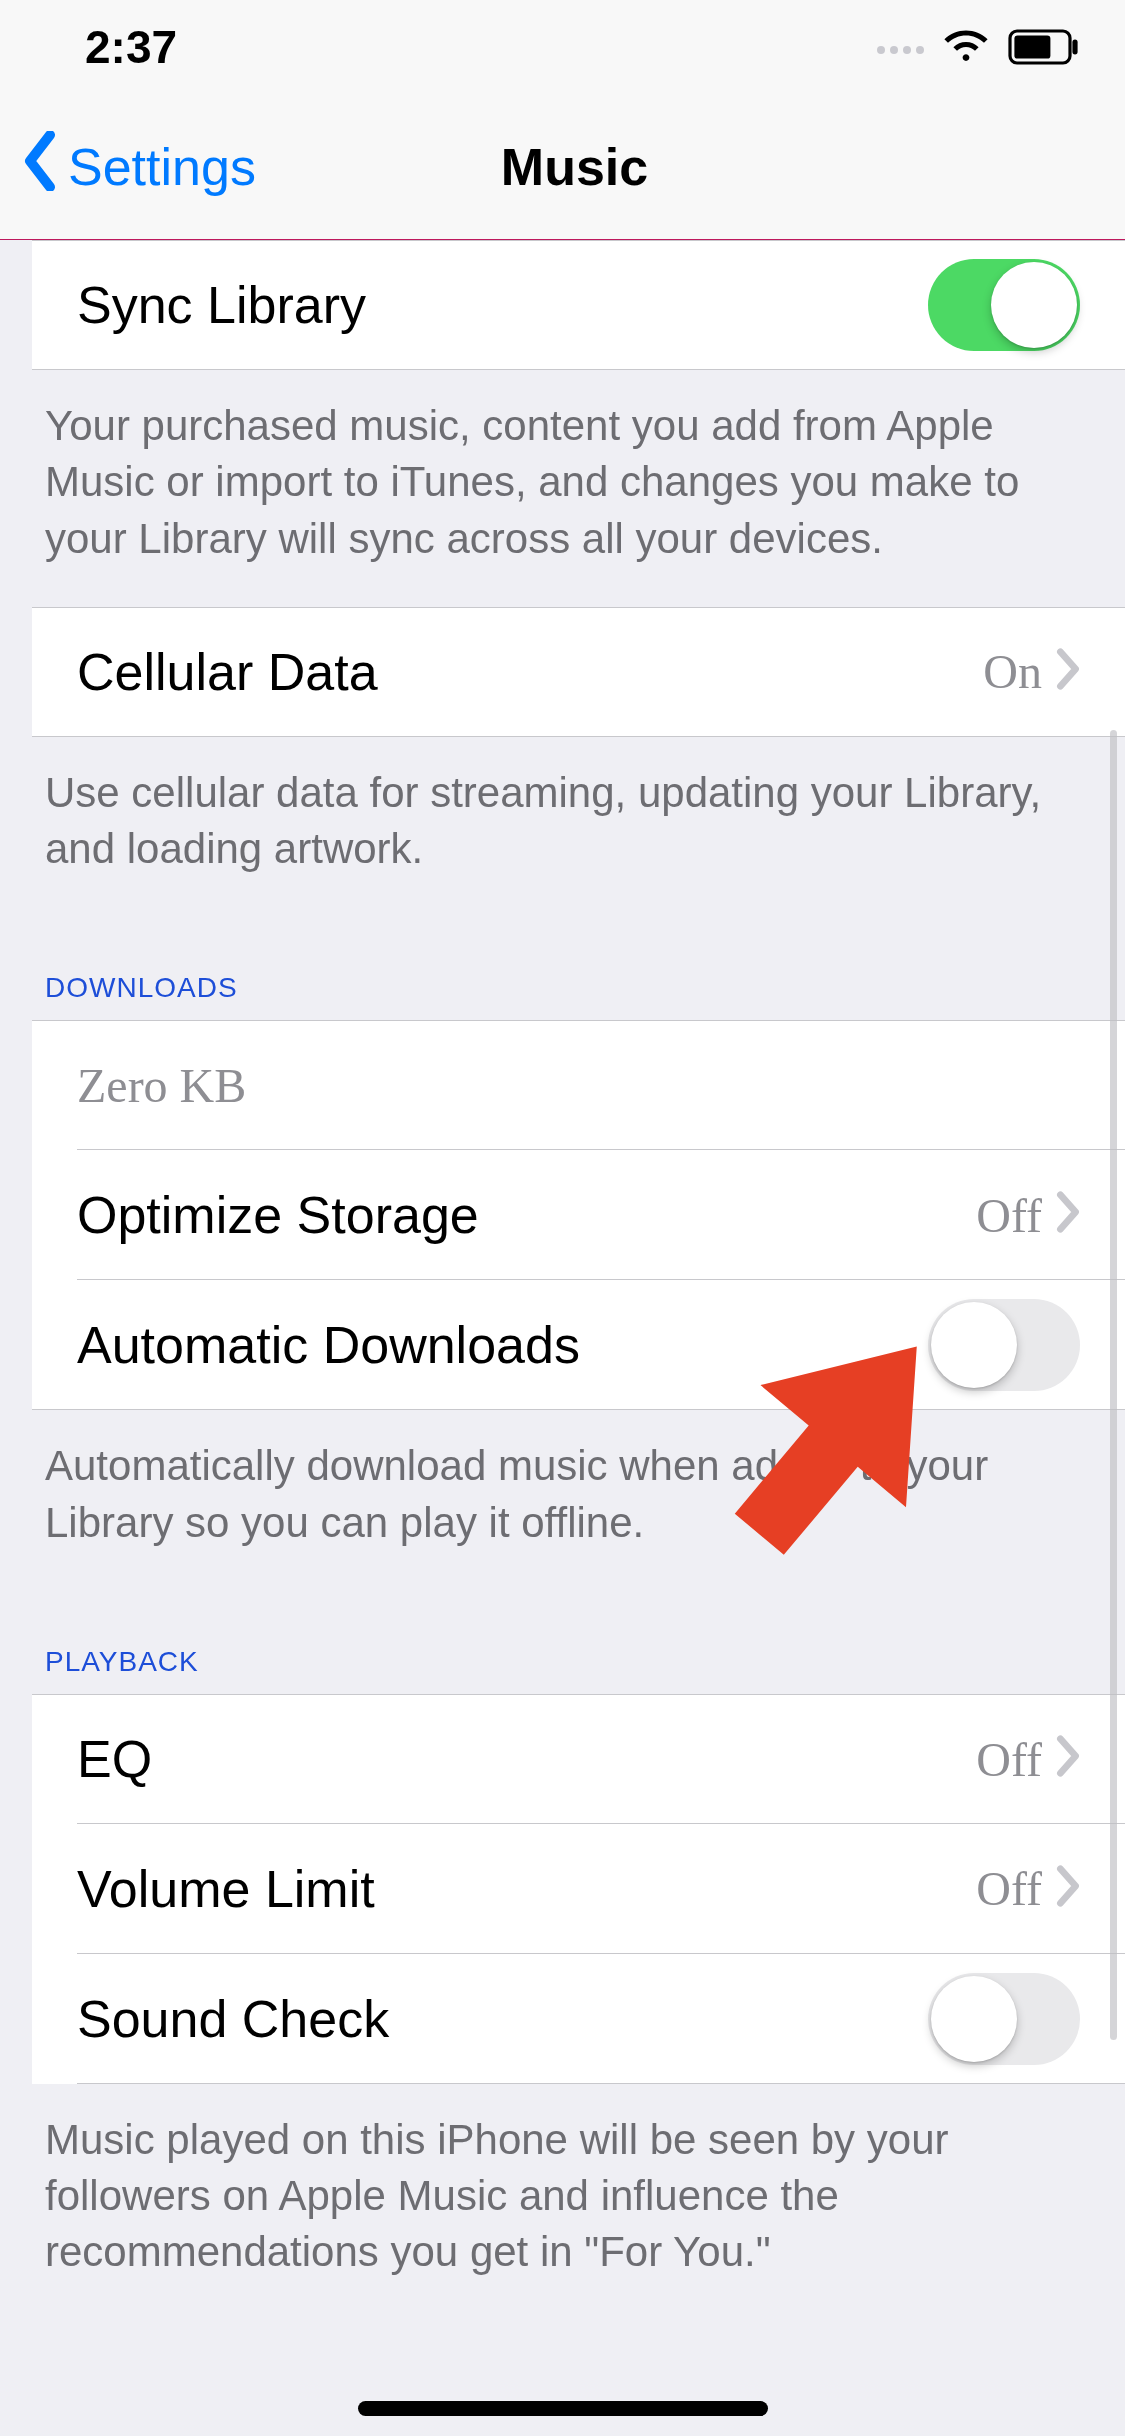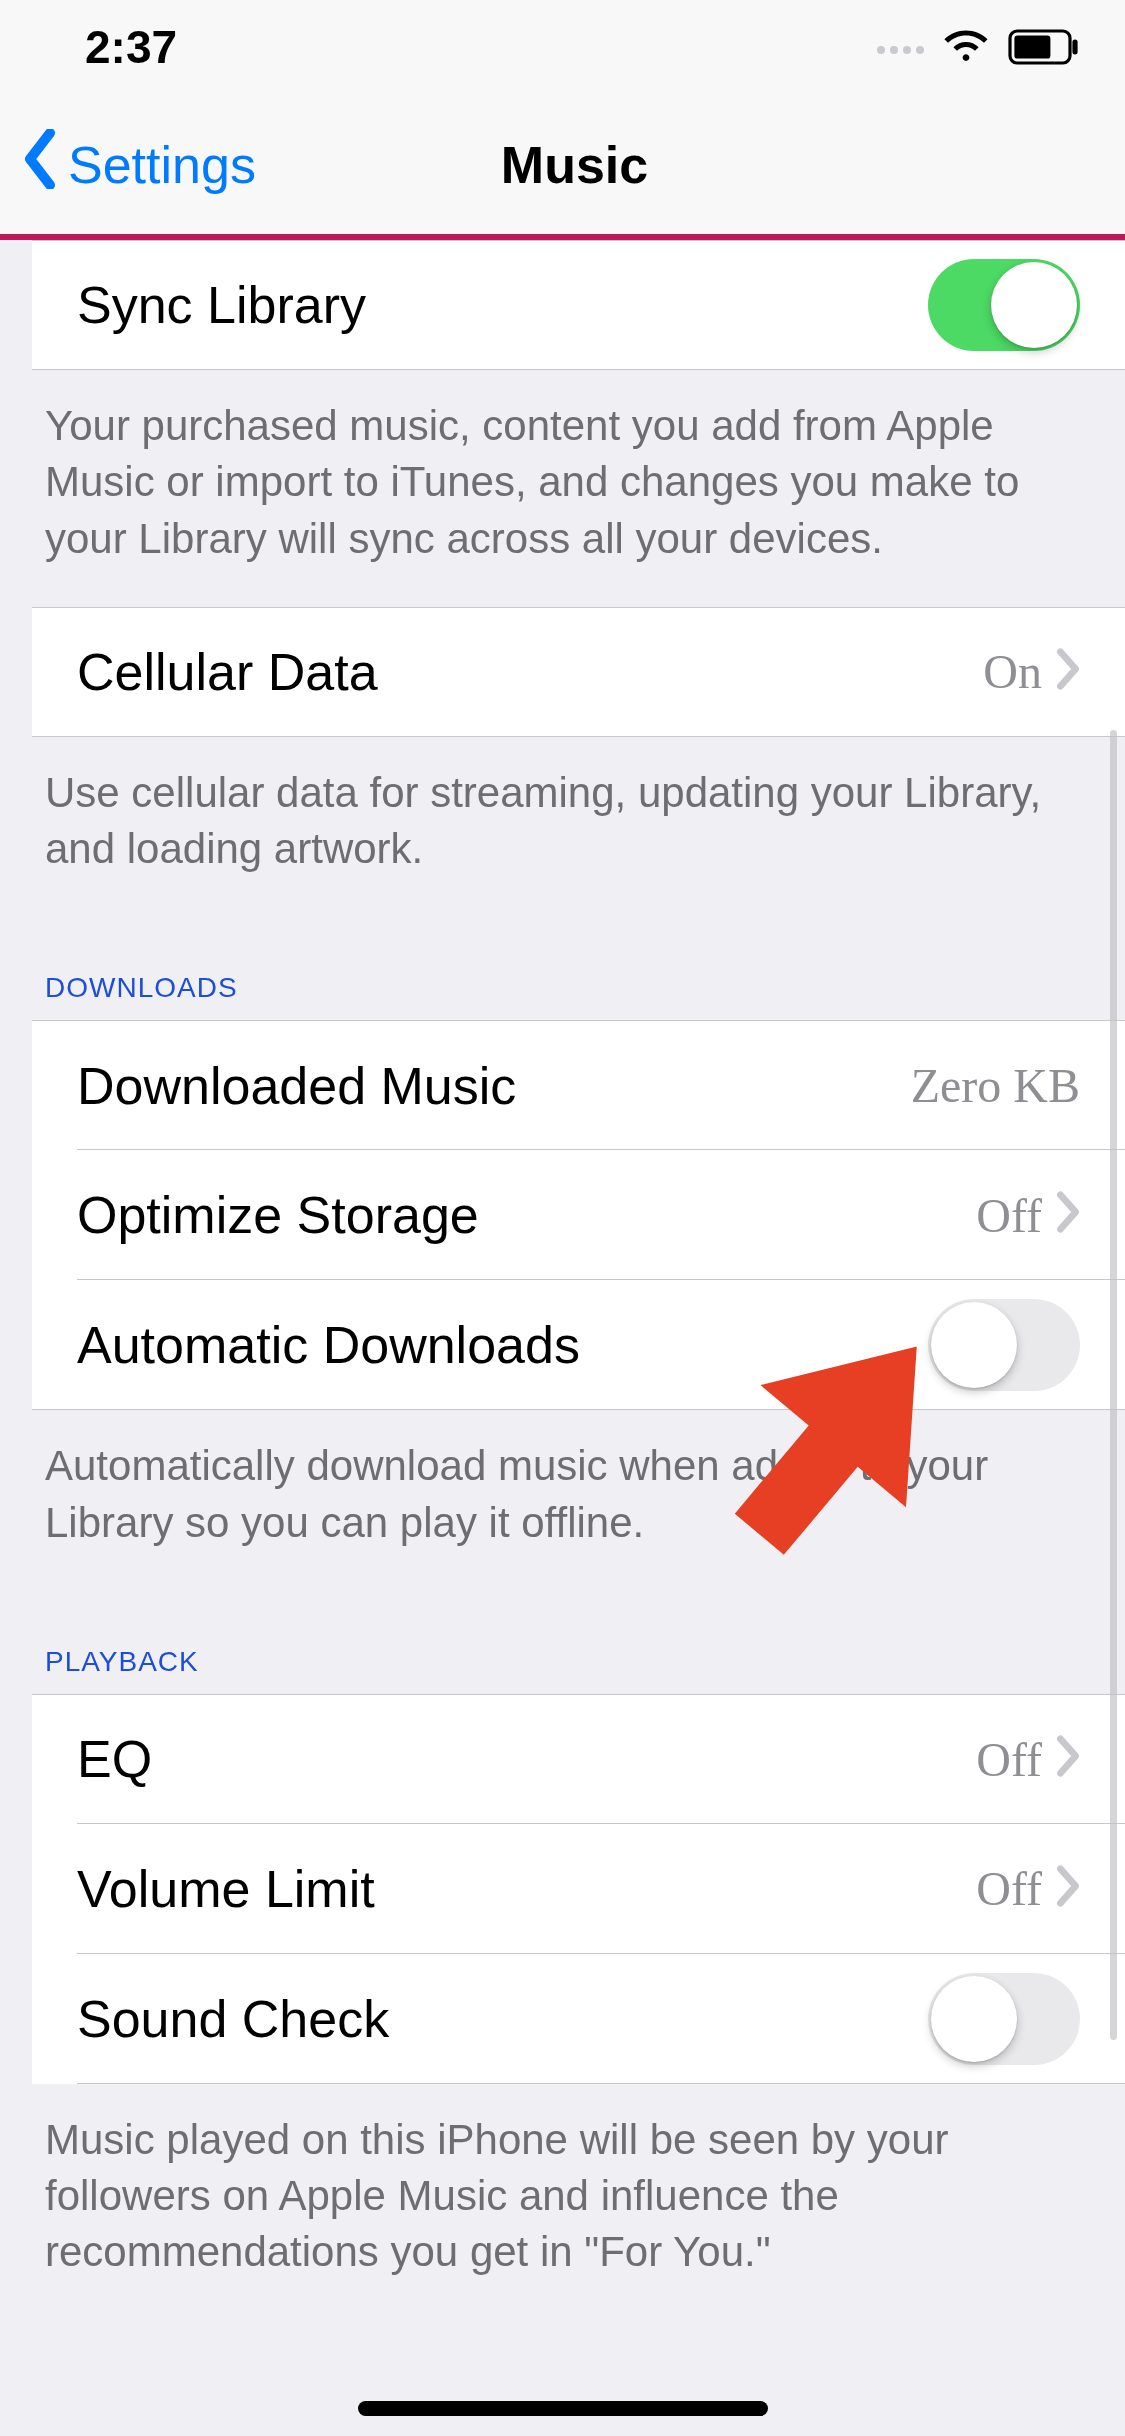--- a/index.html
+++ b/index.html
@@ -23,21 +23,21 @@
     }
     .status-right { display: flex; align-items: center; gap: 18px; }
     .cellular-dots { display: flex; gap: 5px; align-items: center; }
     .dot { width: 8px; height: 8px; border-radius: 50%; background: #c9c9cf; }
     .wifi-icon svg { width: 48px; height: 48px; }
     .battery-icon svg { width: 72px; height: 38px; }
 
     .nav-bar {
       height: 145px;
       background: #f8f8f8;
-      border-bottom: 6px solid #be185d;
+      border-bottom: 1px solid #be185d;
       position: relative;
       display: flex;
       align-items: center;
     }
     .back-btn {
       display: flex;
       align-items: center;
       padding-left: 22px;
       gap: 10px;
       color: #007aff;
@@ -193,21 +193,20 @@
     <span class="row-value">On</span>
     <span class="chevron"><svg viewBox="0 0 12 22">
           <polyline points="2,2 10,11 2,20" fill="none" stroke="#c7c7cc" stroke-width="3.5" stroke-linecap="round" stroke-linejoin="round"></polyline>
         </svg></span>
   </div>
   <div class="footer-text">Use cellular data for streaming, updating your Library, and loading artwork.</div>
 
   <div class="header-text">DOWNLOADS</div>
 
   <div class="row hairline-top inset-bottom">
-    <span class="row-label">Downloaded Music</span>
     <span class="row-value" style="padding-right:0">Zero KB</span>
   </div>
 
   <div class="row inset-bottom">
     <span class="row-label">Optimize Storage</span>
     <span class="row-value">Off</span>
     <span class="chevron"><svg viewBox="0 0 12 22">
           <polyline points="2,2 10,11 2,20" fill="none" stroke="#c7c7cc" stroke-width="3.5" stroke-linecap="round" stroke-linejoin="round"></polyline>
         </svg></span>
   </div>

